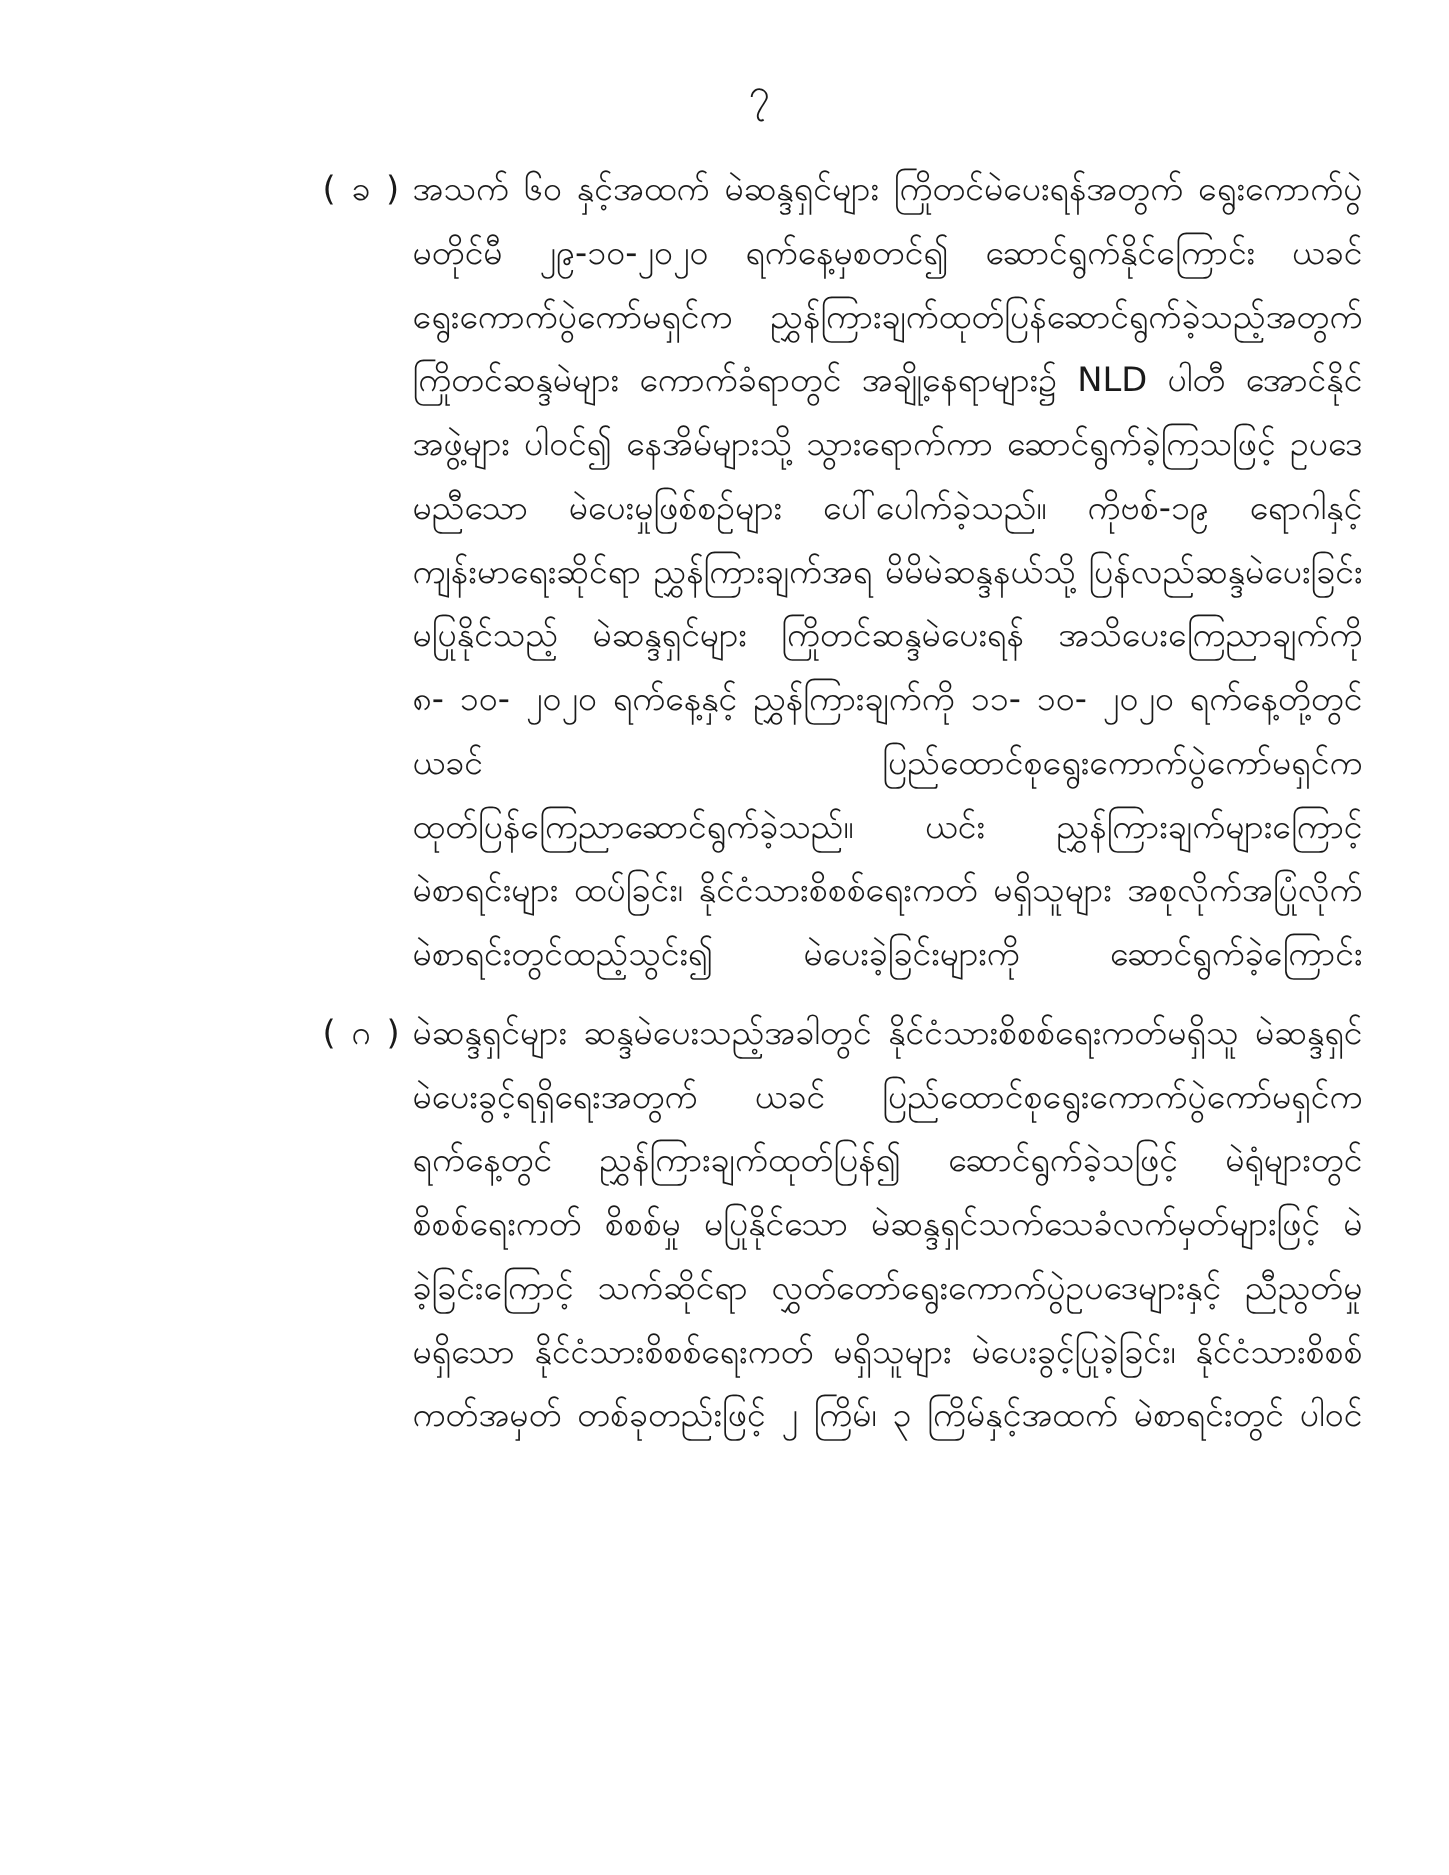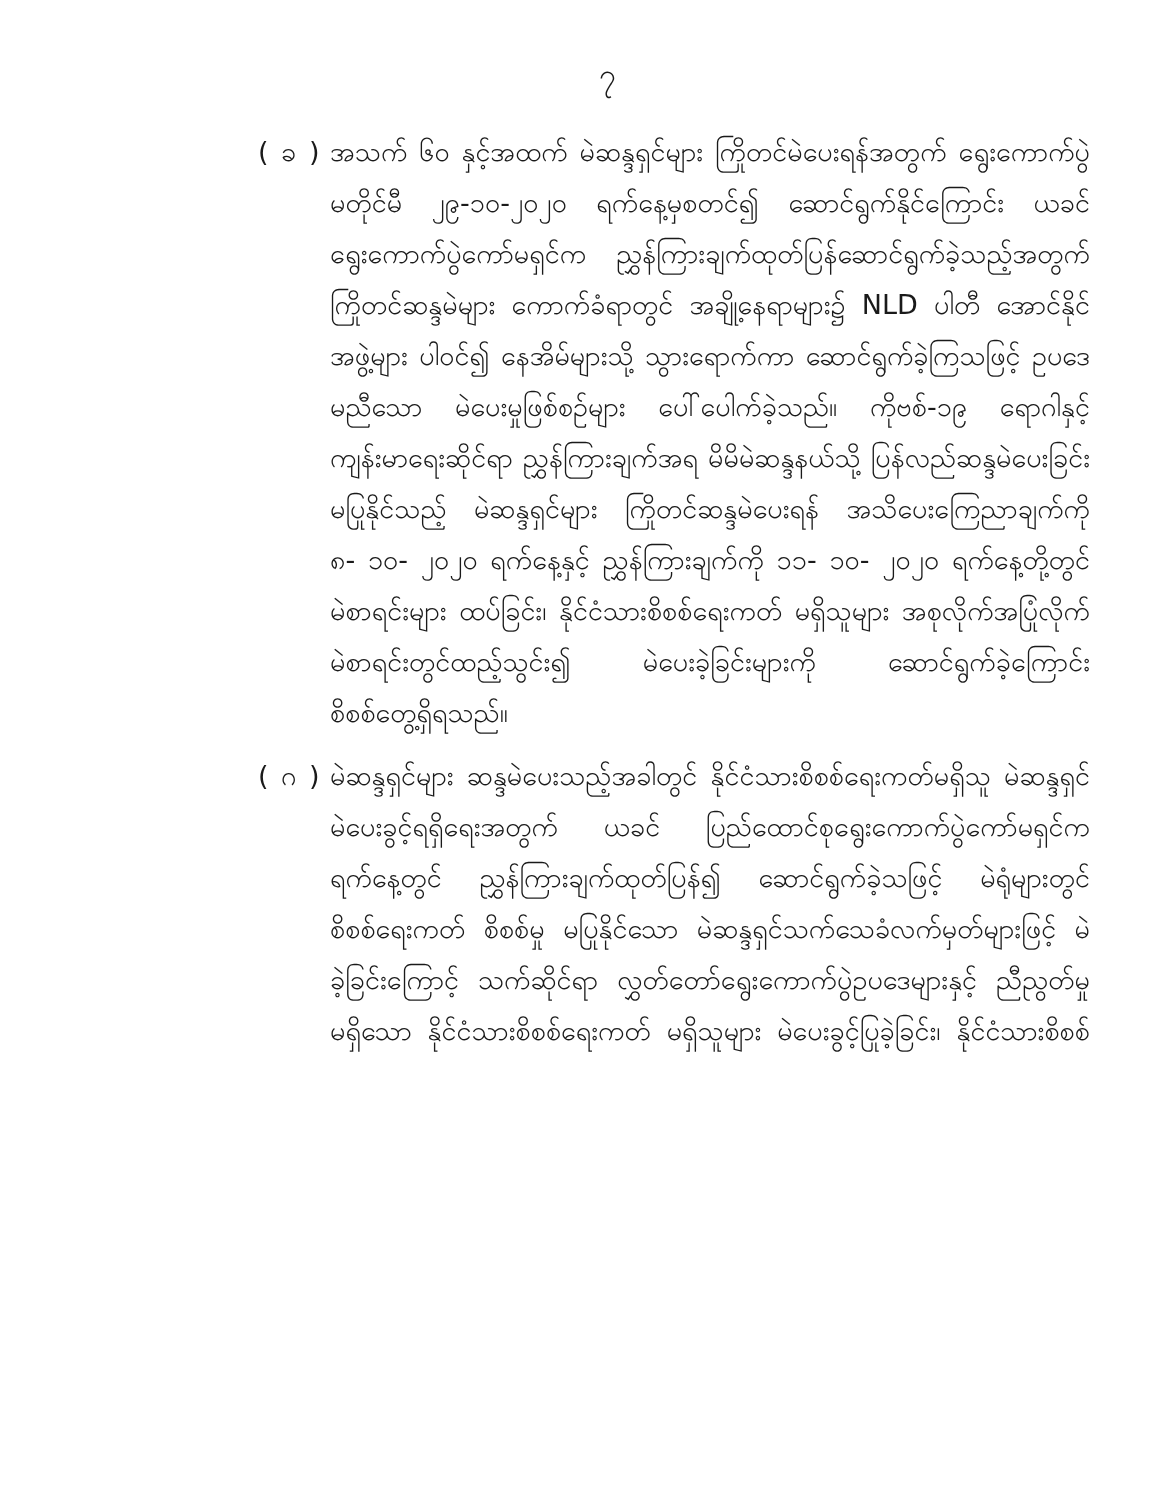--- a/index.html
+++ b/index.html
@@ -70,32 +70,34 @@
       <div class="para-lines">
         <div class="line">အသက် ၆၀ နှင့်အထက် မဲဆန္ဒရှင်များ ကြိုတင်မဲပေးရန်အတွက် ရွေးကောက်ပွဲနေ့</div>
         <div class="line">မတိုင်မီ ၂၉-၁၀-၂၀၂၀ ရက်နေ့မှစတင်၍ ဆောင်ရွက်နိုင်ကြောင်း ယခင် ပြည်ထောင်စု</div>
         <div class="line">ရွေးကောက်ပွဲကော်မရှင်က ညွှန်ကြားချက်ထုတ်ပြန်ဆောင်ရွက်ခဲ့သည့်အတွက်</div>
         <div class="line">ကြိုတင်ဆန္ဒမဲများ ကောက်ခံရာတွင် အချို့နေရာများ၌ NLD ပါတီ အောင်နိုင်ရေး</div>
         <div class="line">အဖွဲ့များ ပါဝင်၍ နေအိမ်များသို့ သွားရောက်ကာ ဆောင်ရွက်ခဲ့ကြသဖြင့် ဥပဒေနှင့်</div>
         <div class="line">မညီသော မဲပေးမှုဖြစ်စဉ်များ ပေါ်ပေါက်ခဲ့သည်။ ကိုဗစ်-၁၉ ရောဂါနှင့်စပ်လျဉ်း၍</div>
         <div class="line">ကျန်းမာရေးဆိုင်ရာ ညွှန်ကြားချက်အရ မိမိမဲဆန္ဒနယ်သို့ ပြန်လည်ဆန္ဒမဲပေးခြင်း</div>
         <div class="line">မပြုနိုင်သည့် မဲဆန္ဒရှင်များ ကြိုတင်ဆန္ဒမဲပေးရန် အသိပေးကြေညာချက်ကို</div>
         <div class="line">၈- ၁၀- ၂၀၂၀ ရက်နေ့နှင့် ညွှန်ကြားချက်ကို ၁၁- ၁၀- ၂၀၂၀ ရက်နေ့တို့တွင်</div>
+        <div class="line">ယခင် ပြည်ထောင်စုရွေးကောက်ပွဲကော်မရှင်က</div>
+        <div class="line">ထုတ်ပြန်ကြေညာဆောင်ရွက်ခဲ့သည်။ ယင်း ညွှန်ကြားချက်များကြောင့်</div>
         <div class="line">မဲစာရင်းများ ထပ်ခြင်း၊ နိုင်ငံသားစိစစ်ရေးကတ် မရှိသူများ အစုလိုက်အပြုံလိုက်</div>
         <div class="line">မဲစာရင်းတွင်ထည့်သွင်း၍ မဲပေးခဲ့ခြင်းများကို ဆောင်ရွက်ခဲ့ကြောင်း</div>
-        <div class="line end">စိစစ်တွေ့ရှိရသည်။</div>
       </div>
     </section>
 
     <section class="paragraph">
       <div class="para-label">( ဂ )</div>
       <div class="para-lines">
         <div class="line">မဲဆန္ဒရှင်များ ဆန္ဒမဲပေးသည့်အခါတွင် နိုင်ငံသားစိစစ်ရေးကတ်မရှိသူ မဲဆန္ဒရှင်များ</div>
         <div class="line">မဲပေးခွင့်ရရှိရေးအတွက် ယခင် ပြည်ထောင်စုရွေးကောက်ပွဲကော်မရှင်က ၁၉-၈-၂၀၂၀</div>
         <div class="line">ရက်နေ့တွင် ညွှန်ကြားချက်ထုတ်ပြန်၍ ဆောင်ရွက်ခဲ့သဖြင့် မဲရုံများတွင် နိုင်ငံသား</div>
         <div class="line">စိစစ်ရေးကတ် စိစစ်မှု မပြုနိုင်သော မဲဆန္ဒရှင်သက်သေခံလက်မှတ်များဖြင့် မဲပေး</div>
         <div class="line">ခဲ့ခြင်းကြောင့် သက်ဆိုင်ရာ လွှတ်တော်ရွေးကောက်ပွဲဥပဒေများနှင့် ညီညွတ်မှု</div>
         <div class="line">မရှိသော နိုင်ငံသားစိစစ်ရေးကတ် မရှိသူများ မဲပေးခွင့်ပြုခဲ့ခြင်း၊ နိုင်ငံသားစိစစ်ရေး</div>
+        <div class="line">ကတ်အမှတ် တစ်ခုတည်းဖြင့် ၂ ကြိမ်၊ ၃ ကြိမ်နှင့်အထက် မဲစာရင်းတွင် ပါဝင်</div>
       </div>
     </section>
 
   </div>
 </div>
 
 </body></html>

